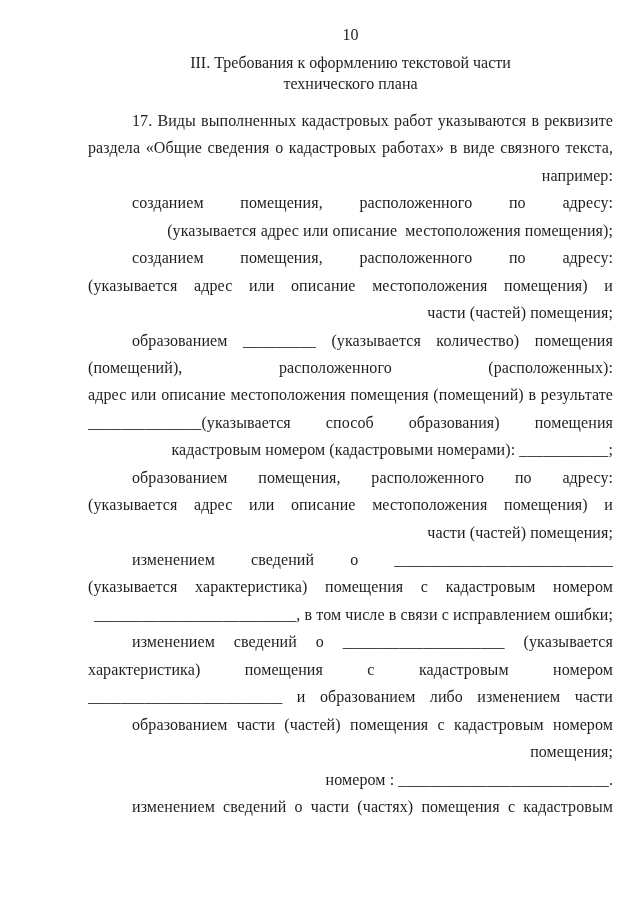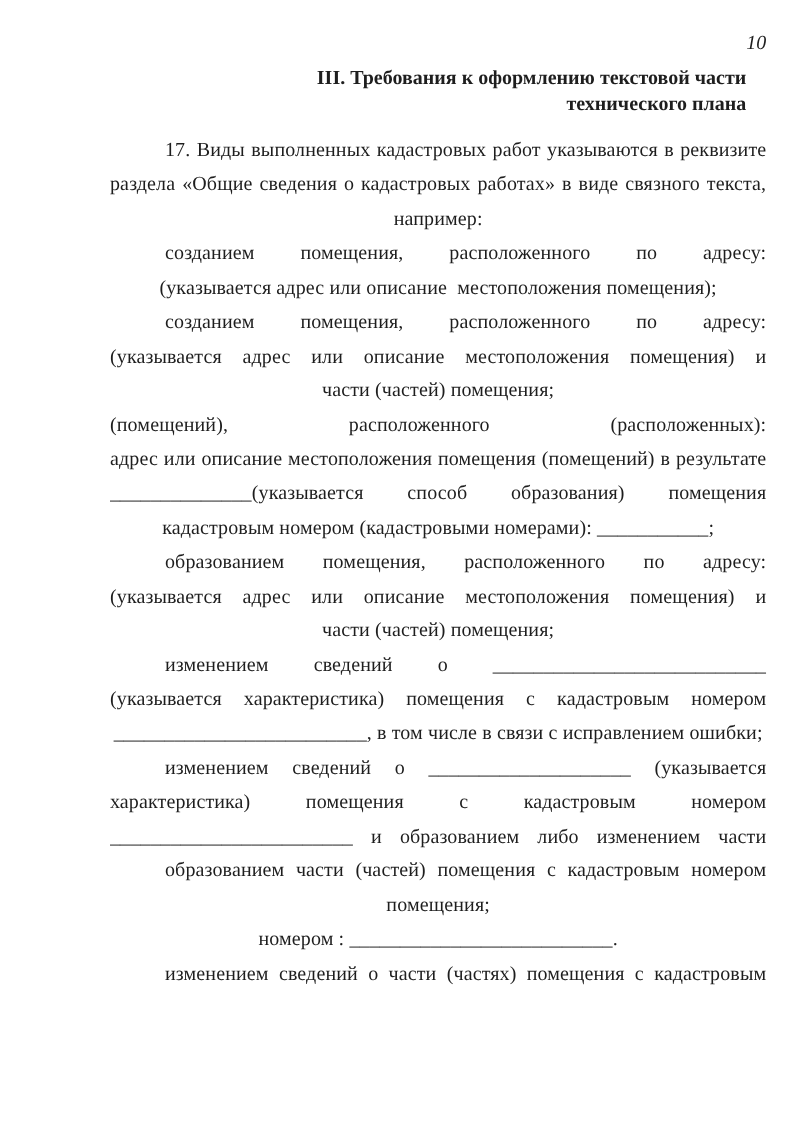--- a/index.html
+++ b/index.html
@@ -12,46 +12,46 @@
   .page {
     position: relative;
     width: 640px; height: 905px;
     background: #ffffff;
     font-family: "Liberation Serif", "DejaVu Serif", serif;
     color: #1e1e1e;
   }
   .page-number {
     position: absolute;
     top: 24px; left: 88px; width: 525px;
-    text-align: right;
-    font-size: 16px; line-height: 22px; font-style: italic;
+    text-align: center;
+    font-size: 16px; line-height: 22px;
   }
   .heading {
     position: absolute;
-    top: 52px; left: 72px; width: 525px;
-    text-align: right;
-    font-size: 16px; line-height: 21px; font-weight: bold;
+    top: 52px; left: 88px; width: 525px;
+    text-align: center;
+    font-size: 16px; line-height: 21px;
   }
   .doc-body {
     position: absolute;
     top: 107px; left: 88px; width: 525px;
     font-size: 16px;
   }
   .line {
     line-height: 27.45px;
     height: 27.45px;
     overflow: hidden;
     letter-spacing: 0.1px;
   }
   .line.just {
     text-align: justify;
     text-align-last: justify;
   }
   .line.left {
-    text-align: center;
+    text-align: right;
     white-space: pre-wrap;
   }
   .line.indent {
     padding-left: 44px;
   }
 </style>
 </head>
 <body>
 
 <div class="page">
@@ -64,20 +64,21 @@
 
   <div class="doc-body">
       <div class="line just indent">17. Виды выполненных кадастровых работ указываются в реквизите «1»</div>
       <div class="line just">раздела «Общие сведения о кадастровых работах» в виде связного текста,</div>
       <div class="line left">например:</div>
       <div class="line just indent">созданием помещения, расположенного по адресу: _________________</div>
       <div class="line left">(указывается адрес или описание  местоположения помещения);</div>
       <div class="line just indent">созданием помещения, расположенного по адресу: _________________</div>
       <div class="line just">(указывается адрес или описание местоположения помещения) и образованием</div>
       <div class="line left">части (частей) помещения;</div>
+      <div class="line just indent">образованием _________ (указывается количество) помещения</div>
       <div class="line just">(помещений), расположенного (расположенных): ____________(указывается</div>
       <div class="line just">адрес или описание местоположения помещения (помещений) в результате</div>
       <div class="line just">______________(указывается способ образования) помещения (помещений) с</div>
       <div class="line left">кадастровым номером (кадастровыми номерами): ___________;</div>
       <div class="line just indent">образованием помещения, расположенного по адресу: _______________</div>
       <div class="line just">(указывается адрес или описание местоположения помещения) и образованием</div>
       <div class="line left">части (частей) помещения;</div>
       <div class="line just indent">изменением сведений о ___________________________</div>
       <div class="line just">(указывается характеристика) помещения с кадастровым номером</div>
       <div class="line left">_________________________, в том числе в связи с исправлением ошибки;</div>

